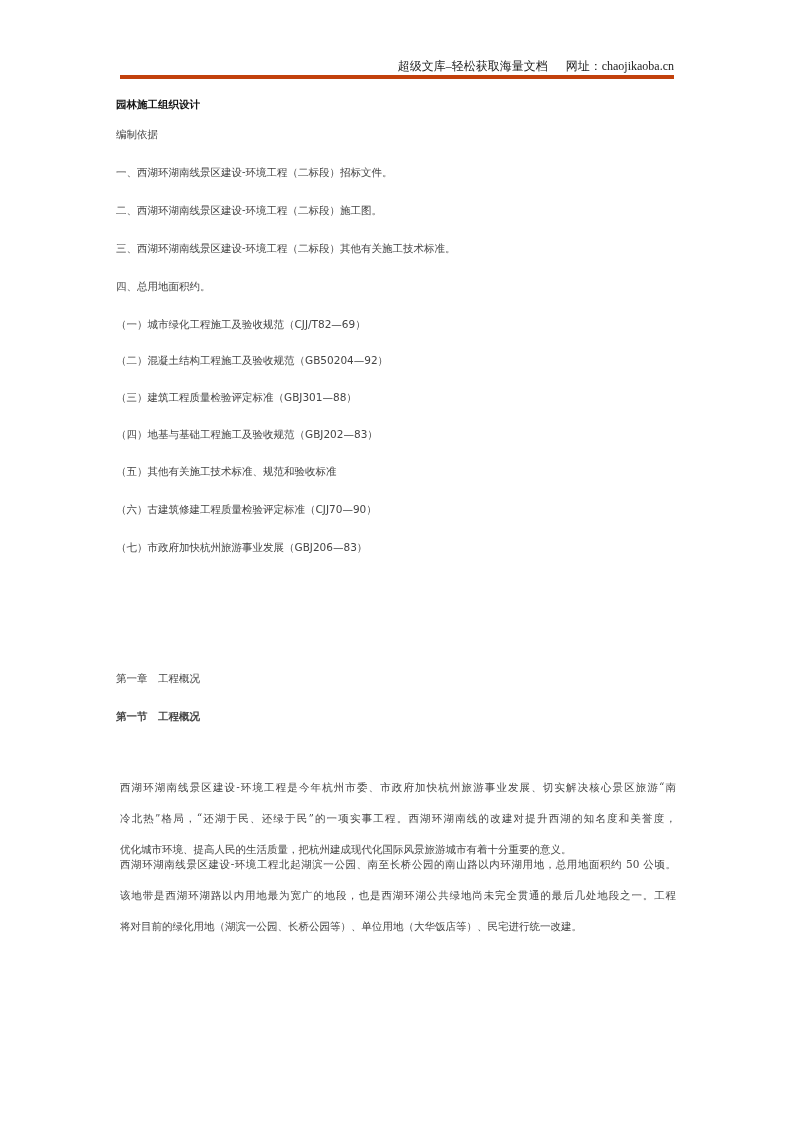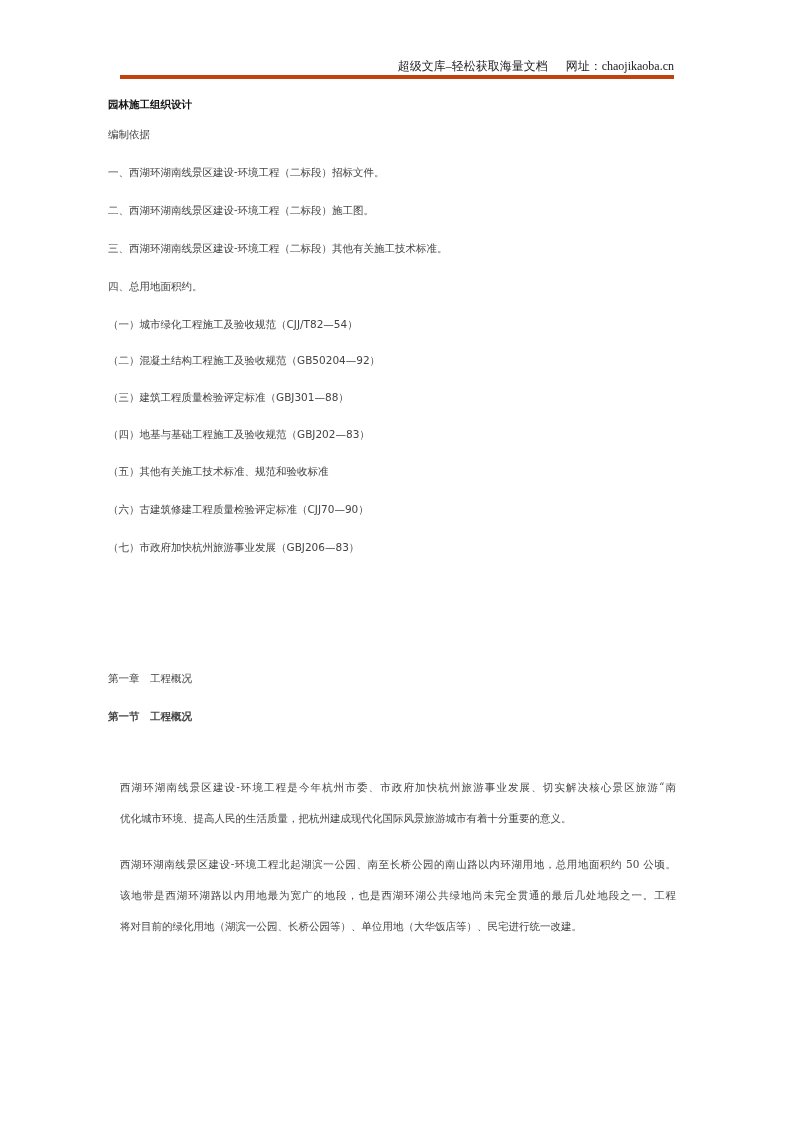--- a/index.html
+++ b/index.html
@@ -1,20 +1,20 @@
 <!DOCTYPE html>
 <html><head>
 <meta charset="utf-8">
 <style>
   html, body { margin: 0; padding: 0; background: #ffffff; }
   body { width: 793px; height: 1122px; position: relative; overflow: hidden; font-family: "DejaVu Serif", "Liberation Serif", serif; color: #333333; }
   .header { position: absolute; left: 120px; top: 58px; width: 554px; height: 17px; border-bottom: 4px solid #c2410c; }
   .header-text { position: absolute; right: 0; top: 0; font-size: 12px; color: #222; white-space: nowrap; font-family: "Liberation Serif", "DejaVu Serif", serif; }
   .header-text .sep { display: inline-block; width: 18px; }
-  .line { position: absolute; left: 108px; font-size: 10.5px; white-space: nowrap; color: #444; text-align: center; }
+  .line { position: absolute; left: 116px; font-size: 10.5px; white-space: nowrap; color: #444; text-align: center; }
   .title { font-weight: bold; color: #111; }
   .code { font-family: "DejaVu Sans", "Liberation Sans", sans-serif; font-size: 10.5px; }
   .para { position: absolute; left: 120px; width: 556px; font-size: 10.5px; color: #444; }
   .para .pl { display: block; height: 31px; line-height: 14px; white-space: nowrap; overflow: hidden; text-align: justify; text-align-last: justify; }
   .para .pl.last { text-align-last: left; }
 </style>
 </head>
 <body>
 
 <div class="header">
@@ -24,33 +24,34 @@
 </div>
 
 <div class="line title" style="top:98px;">园林施工组织设计</div>
 <div class="line" style="top:128px;">编制依据</div>
 
 <div class="line" style="top:166px;">一、西湖环湖南线景区建设-环境工程（二标段）招标文件。</div>
 <div class="line" style="top:204px;">二、西湖环湖南线景区建设-环境工程（二标段）施工图。</div>
 <div class="line" style="top:242px;">三、西湖环湖南线景区建设-环境工程（二标段）其他有关施工技术标准。</div>
 <div class="line" style="top:280px;">四、总用地面积约。</div>
 
-<div class="line" style="top:318px;"><span>（一）城市绿化工程施工及验收规范（</span><span class="code">CJJ/T82—54</span><span>）</span></div>
+<div class="line" style="top:318px;"><span>（一）城市绿化工程施工及验收规范（</span><span class="code">CJJ/T82—69</span><span>）</span></div>
 <div class="line" style="top:354px;"><span>（二）混凝土结构工程施工及验收规范（</span><span class="code">GB50204—92</span><span>）</span></div>
 <div class="line" style="top:391px;"><span>（三）建筑工程质量检验评定标准（</span><span class="code">GBJ301—88</span><span>）</span></div>
 <div class="line" style="top:428px;"><span>（四）地基与基础工程施工及验收规范（</span><span class="code">GBJ202—83</span><span>）</span></div>
 <div class="line" style="top:465px;"><span>（五）其他有关施工技术标准、规范和验收标准</span><span class="code"></span><span></span></div>
 <div class="line" style="top:503px;"><span>（六）古建筑修建工程质量检验评定标准（</span><span class="code">CJJ70—90</span><span>）</span></div>
 <div class="line" style="top:541px;"><span>（七）市政府加快杭州旅游事业发展（</span><span class="code">GBJ206—83</span><span>）</span></div>
 
 <div class="line" style="top:672px;">第一章　工程概况</div>
 <div class="line" style="top:710px;font-weight:bold;">第一节　工程概况</div>
 
 <div class="para" style="top:744px;margin-top:36px;">
   <span class="pl">西湖环湖南线景区建设-环境工程是今年杭州市委、市政府加快杭州旅游事业发展、切实解决核心景区旅游“南</span>
+  <span class="pl">冷北热”格局，“还湖于民、还绿于民”的一项实事工程。西湖环湖南线的改建对提升西湖的知名度和美誉度，</span>
   <span class="pl last">优化城市环境、提高人民的生活质量，把杭州建成现代化国际风景旅游城市有着十分重要的意义。</span>
 </div>
 
 <div class="para" style="top:857px;">
   <span class="pl">西湖环湖南线景区建设-环境工程北起湖滨一公园、南至长桥公园的南山路以内环湖用地，总用地面积约 50 公顷。</span>
   <span class="pl">该地带是西湖环湖路以内用地最为宽广的地段，也是西湖环湖公共绿地尚未完全贯通的最后几处地段之一。工程</span>
   <span class="pl last">将对目前的绿化用地（湖滨一公园、长桥公园等）、单位用地（大华饭店等）、民宅进行统一改建。</span>
 </div>
 
 <div class="para" style="top:969px;">

